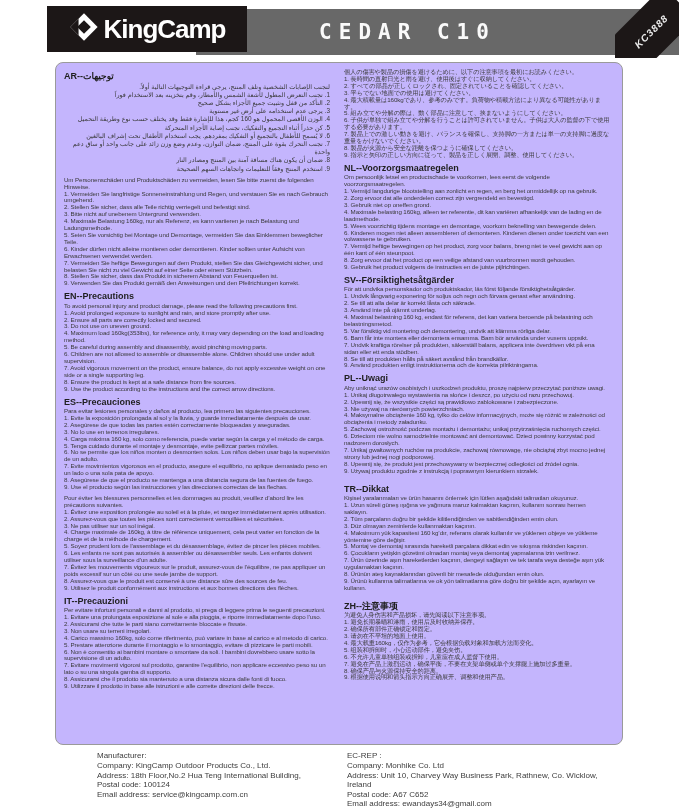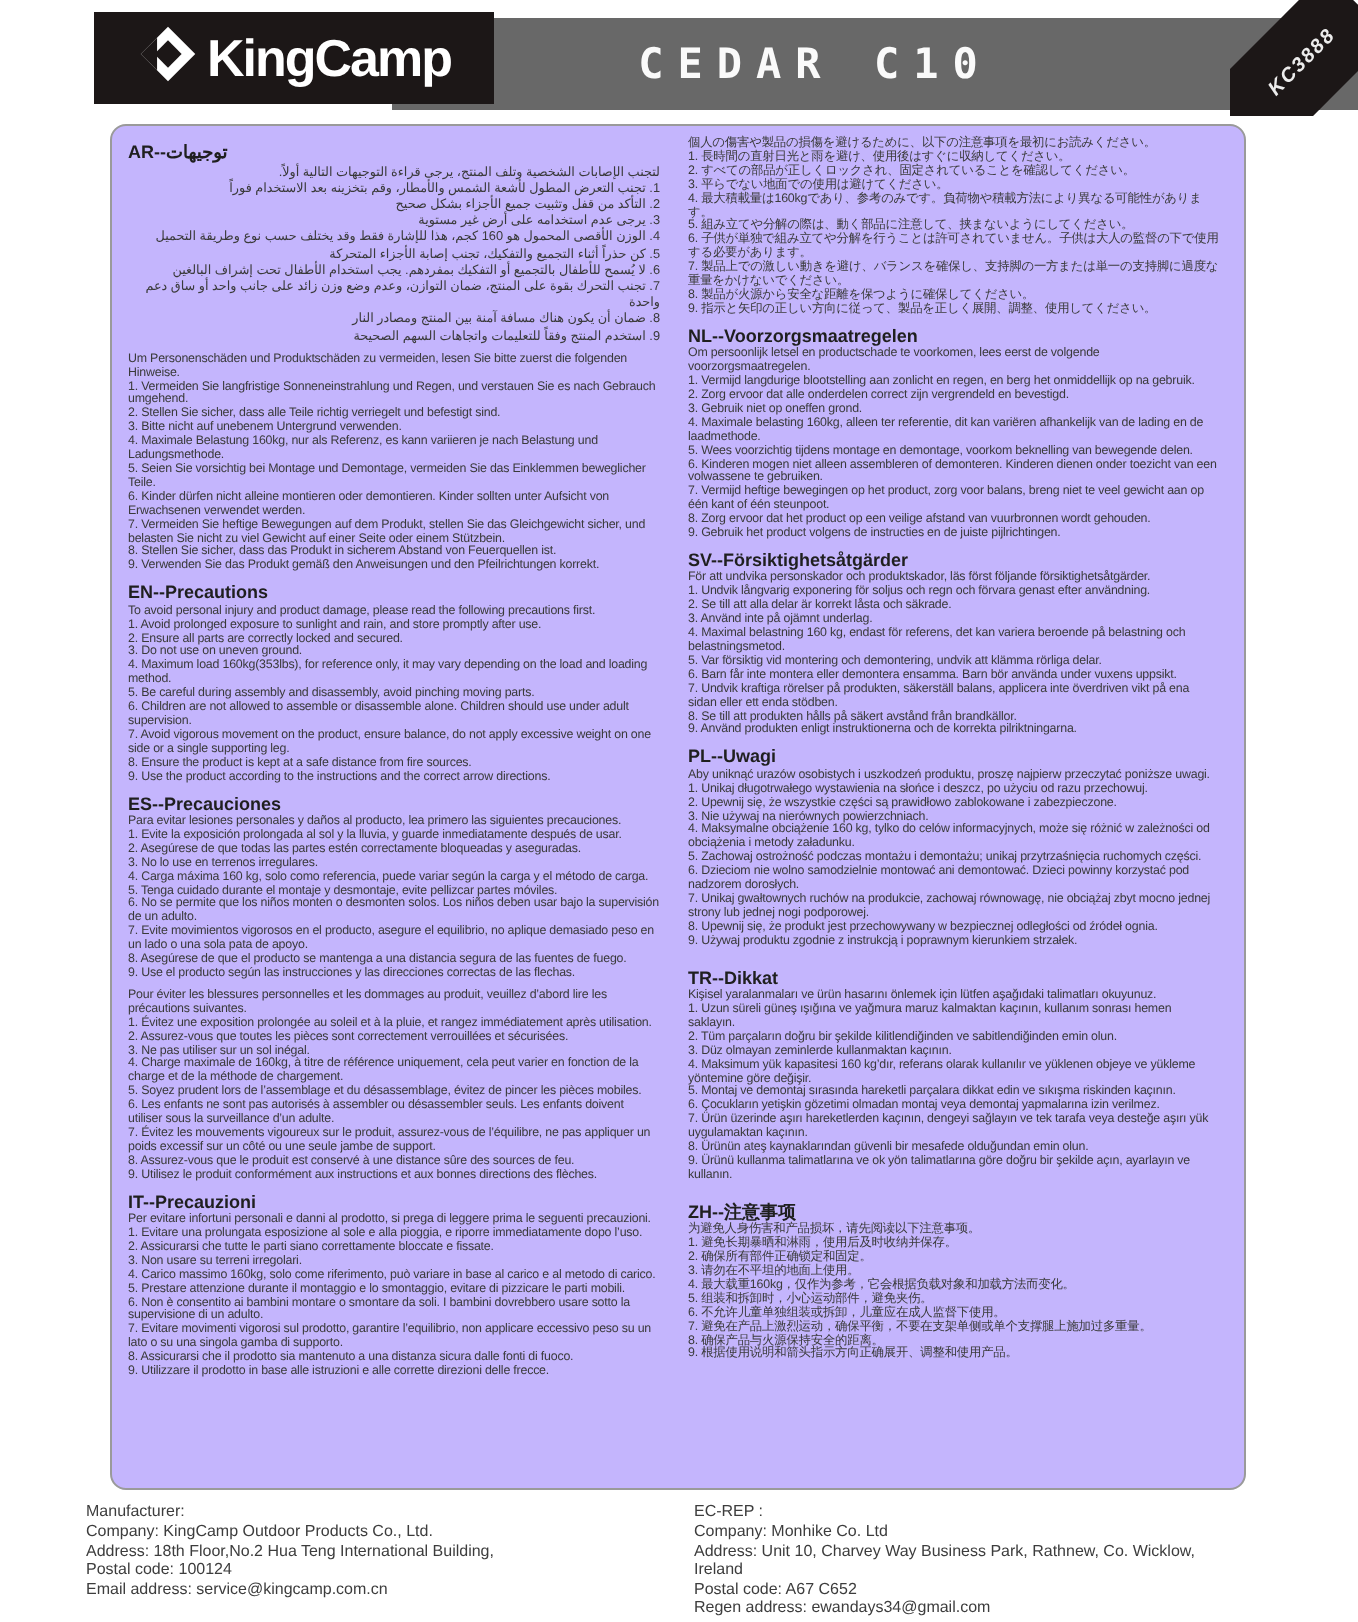--- a/index.html
+++ b/index.html
@@ -29,21 +29,21 @@
     padding:6px 8px;display:flex;gap:14px;overflow:hidden;background:#c4b5fd;}
   .col{width:266px;flex:0 0 266px;}
   .section{margin-bottom:4px;}
   .section.gap{margin-top:9px;}
   .sec-heading{font-weight:bold;font-size:9px;line-height:10.5px;margin:2px 0 1px 0;color:#1f1f1f;}
   .sec-line{font-size:6.2px;line-height:6.9px;letter-spacing:-0.1px;color:#3a3a3a;}
   .section[dir="rtl"] .sec-line{text-align:right;direction:rtl;font-size:6.4px;line-height:8.2px;}
   
   .footer{position:absolute;left:0;right:0;top:751px;display:flex;}
   .footer-block{font-size:8px;line-height:9.6px;color:#3d3d3d;}
-  .footer-block.mfr{width:341px;box-sizing:border-box;padding-left:43px;}
+  .footer-block.mfr{width:341px;box-sizing:border-box;padding-left:97px;}
   .footer-block.rep{flex:1;padding-left:6px;}
   .footer-label{margin-bottom:0.5px;}
   .footer-line{}
 </style>
 </head>
 <body>
 
 <div class="header">
   <div class="graybar"></div>
   <div class="logo-box">
@@ -231,15 +231,15 @@
       <div class="footer-line">Address:  18th Floor,No.2 Hua Teng International Building,</div>
       <div class="footer-line">Postal code:  100124</div>
       <div class="footer-line">Email address: service@kingcamp.com.cn</div>
     </div>
   <div class="footer-block rep" id="footer-rep">
     <div class="footer-label">EC-REP :</div>
   <div class="footer-line">Company:  Monhike Co. Ltd</div>
       <div class="footer-line">Address:  Unit 10, Charvey Way Business Park, Rathnew, Co. Wicklow,</div>
       <div class="footer-line">Ireland</div>
       <div class="footer-line">Postal code:  A67 C652</div>
-      <div class="footer-line">Regen address: ewandays34@gmail.com</div>
+      <div class="footer-line">Email address: ewandays34@gmail.com</div>
     </div>
 </div>
 
 </body></html>

